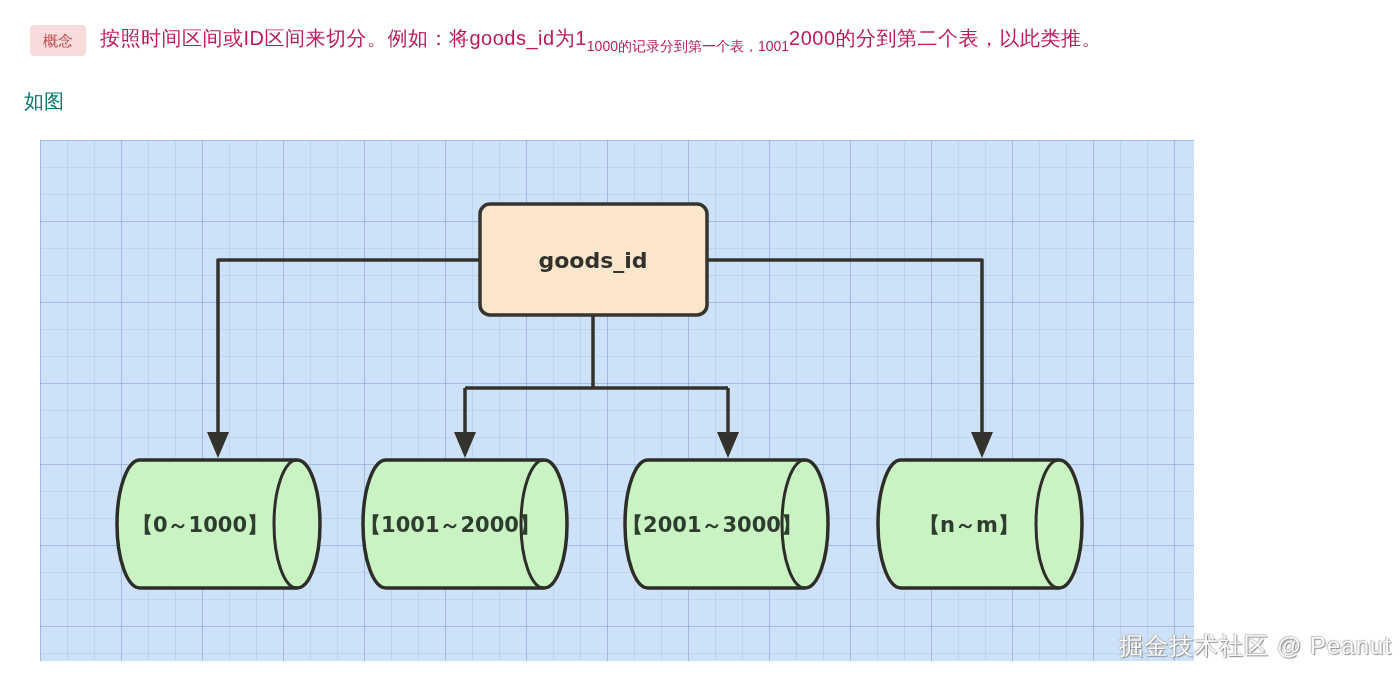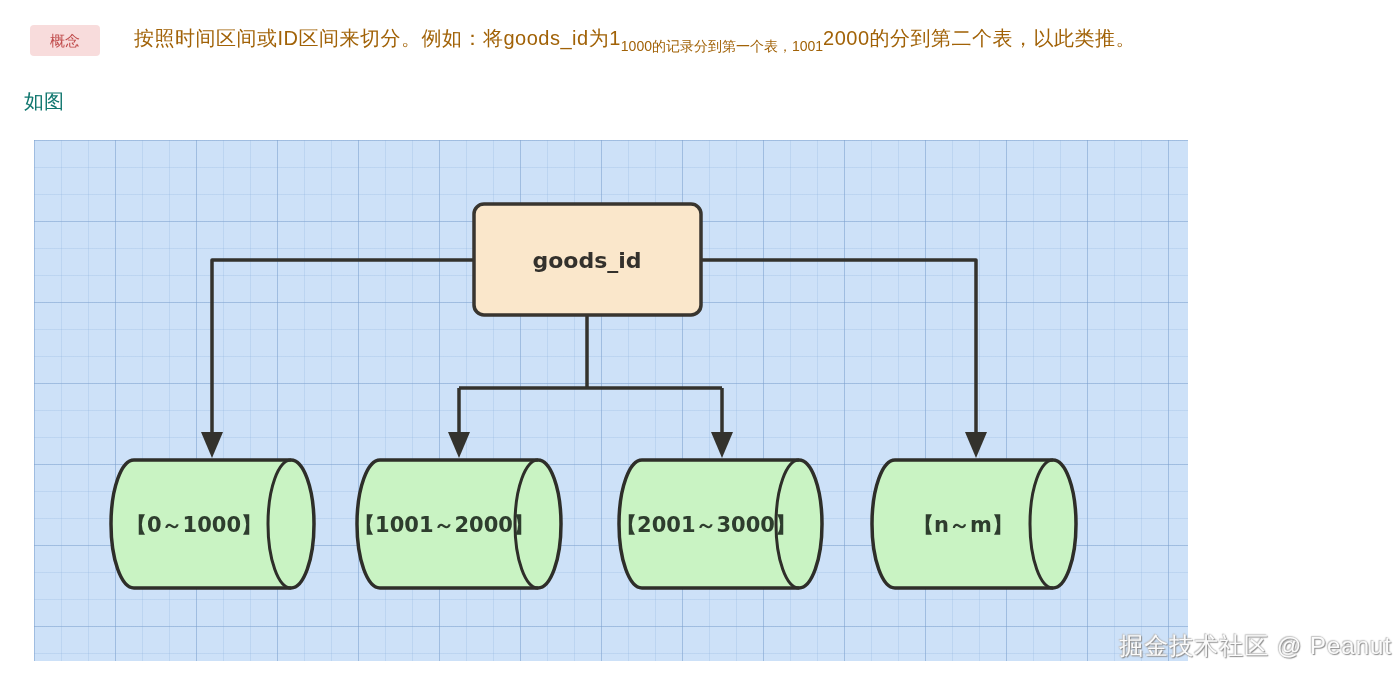--- a/index.html
+++ b/index.html
@@ -5,32 +5,32 @@
   * { margin:0; padding:0; box-sizing:border-box; }
   html,body { width:1400px; height:681px; background:#ffffff; position:relative;
     font-family:"Liberation Sans","DejaVu Sans",sans-serif; overflow:hidden; }
 
   .intro-line {
     position:absolute; left:30px; top:20px; height:40px;
     display:flex; align-items:center; gap:14px; white-space:nowrap;
   }
   .badge {
     display:inline-block; background:#f8dcdc; color:#bf4a4a;
-    font-size:15px; line-height:1; padding:8px 20px; border-radius:4px;
+    font-size:15px; line-height:1; padding:8px 13px; border-radius:4px;
   }
-  .intro-text { font-size:20px; color:#a16207; letter-spacing:0.5px;margin-left:20px; }
+  .intro-text { font-size:20px; color:#be185d; letter-spacing:0.5px; }
   .intro-text sub { font-size:14px; vertical-align:-6px; letter-spacing:0; }
 
   .caption {
     position:absolute; left:24px; top:88px;
     font-size:20px; color:#0f766e;
   }
 
   .diagram {
-    position:absolute; left:34px; top:140px; width:1154px; height:521px;
+    position:absolute; left:40px; top:140px; width:1154px; height:521px;
     background-color:#cde1f8;
     background-image:
       linear-gradient(to right, rgba(125,160,205,.45) 1px, transparent 1px),
       linear-gradient(to bottom, rgba(125,160,205,.45) 1px, transparent 1px),
       linear-gradient(to right, rgba(150,185,225,.30) 1px, transparent 1px),
       linear-gradient(to bottom, rgba(150,185,225,.30) 1px, transparent 1px);
     background-size: 81px 81px, 81px 81px, 27px 27px, 27px 27px;
   }
   .diagram svg { display:block; width:1154px; height:521px; }
 

